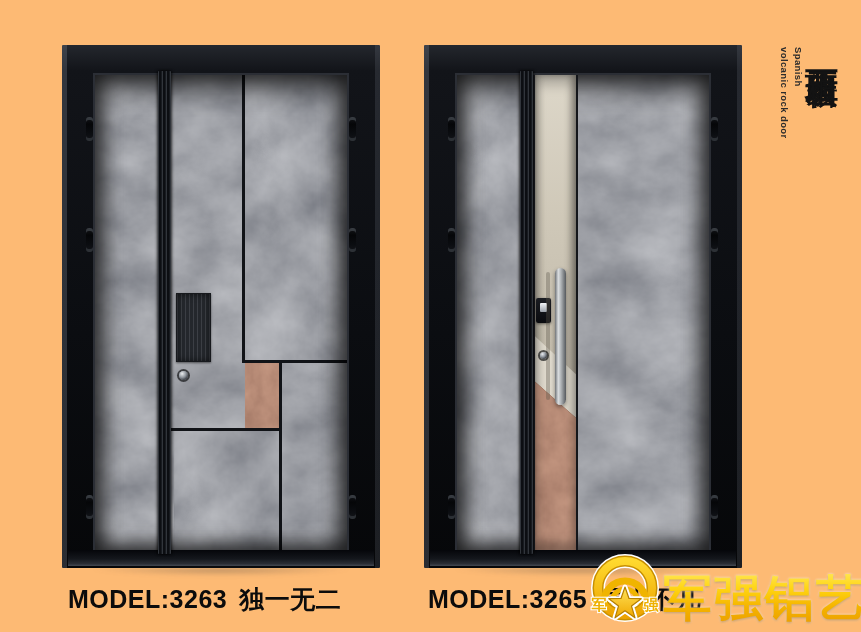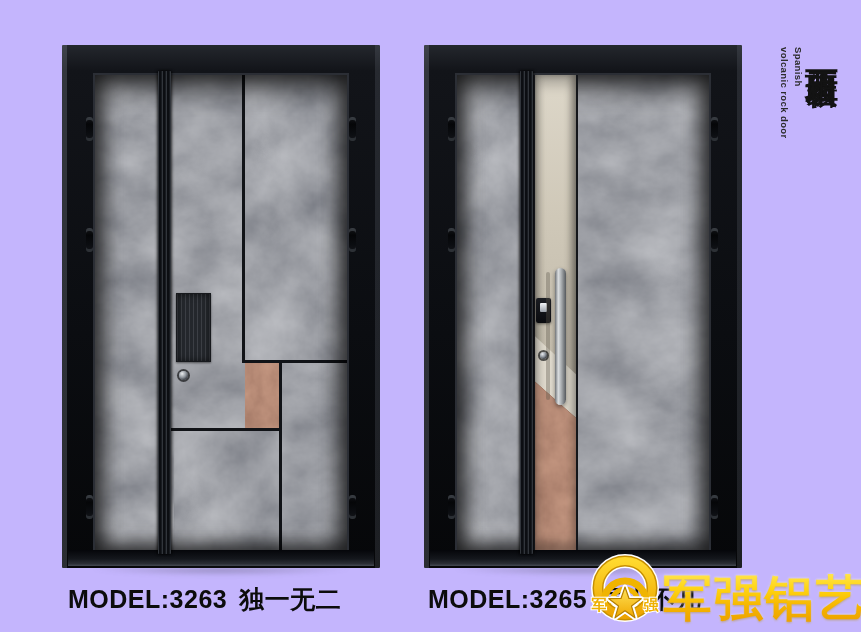--- a/index.html
+++ b/index.html
@@ -1,16 +1,16 @@
 <!DOCTYPE html>
 <html><head>
 <meta charset="utf-8">
 <style>
   html,body{margin:0;padding:0;background:#ffffff;}
-  .stage{position:relative;width:861px;height:632px;background:#c4b5fd;overflow:hidden;
+  .stage{position:relative;width:861px;height:632px;background:#fdba74;overflow:hidden;
          font-family:"Liberation Sans","DejaVu Sans",sans-serif;}
 
   
   .door{position:absolute;top:45px;width:318px;height:523px;}
   .door1{left:62px;}
   .door2{left:424px;}
 
   .frame{position:absolute;inset:0;border-radius:1px;background:
     linear-gradient(90deg, rgba(120,126,138,.32) 0 5px, rgba(0,0,0,0) 5px 14px),
     linear-gradient(270deg, rgba(110,116,128,.22) 0 5px, rgba(0,0,0,0) 5px 14px),

